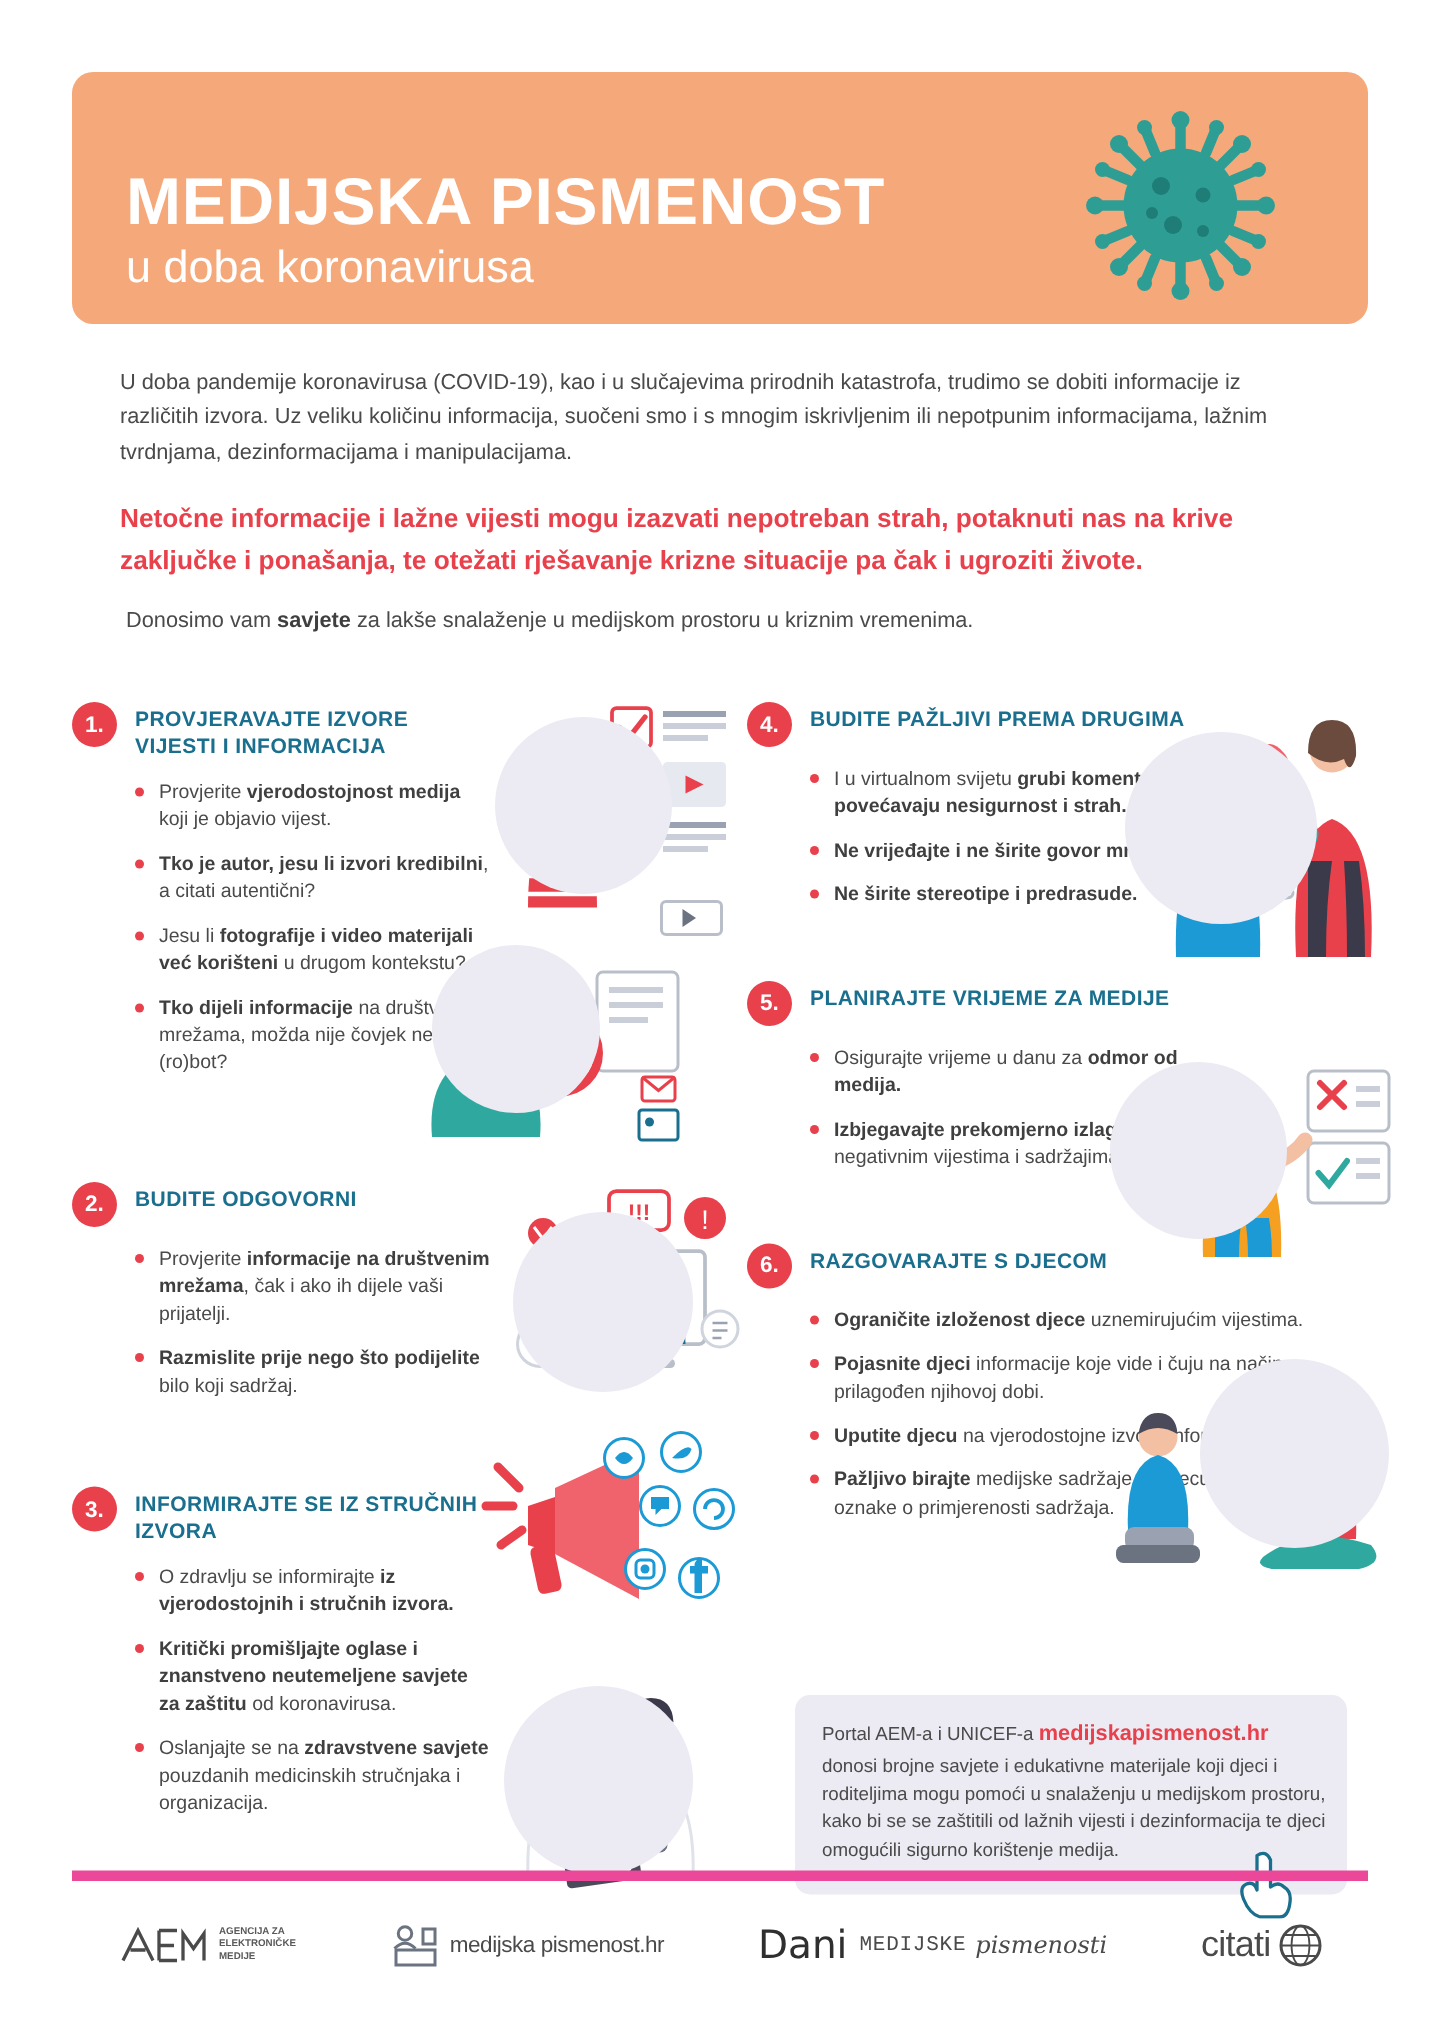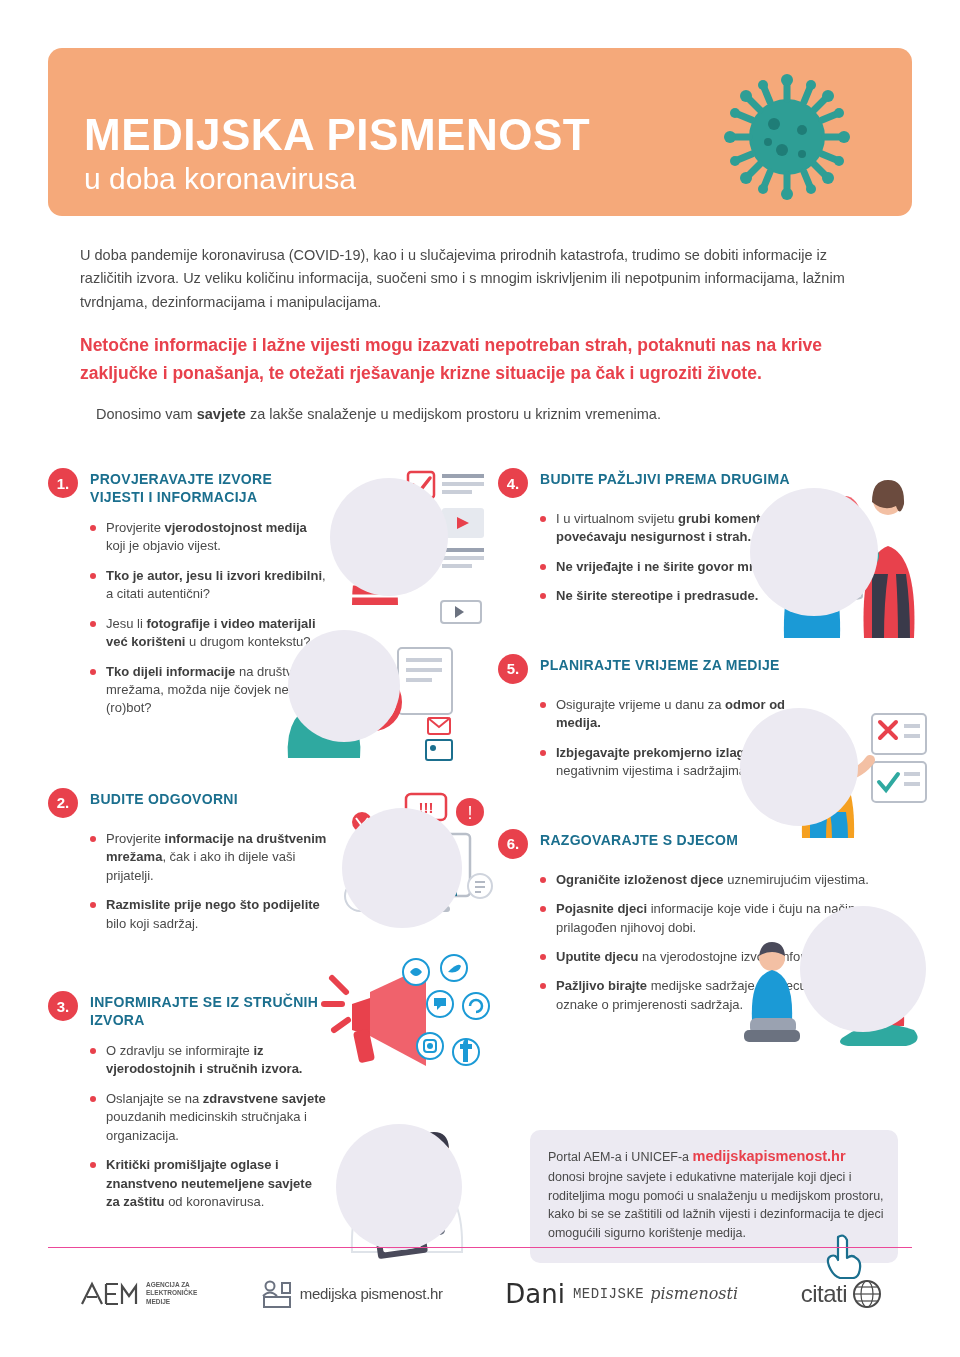--- a/index.html
+++ b/index.html
@@ -58,21 +58,21 @@
   .intro p.warn {
     font-size: 17.5px;
     line-height: 1.55;
     font-weight: bold;
     color: #e8414c;
     margin: 18px 0 16px 0;
   }
   .intro p.tips {
     font-size: 14.5px;
     line-height: 1.6;
-    margin: 16px;
+    margin: 4px;
   }
   .intro b { color: #3f3f3f; }
 
   
   .columns {
     position: absolute;
     top: 468px;
     left: 0;
     width: 960px;
   }
@@ -156,21 +156,21 @@
     color: #4a4a4a;
   }
   .portal .link { color: #e8414c; font-weight: bold; font-size: 14.5px; }
 
   
   .footer {
     position: absolute;
     left: 48px; right: 48px;
     bottom: 18px;
     height: 92px;
-    border-top: 1px solid #ec4899;
+    border-top: 7px solid #ec4899;
     display: flex;
     align-items: center;
     justify-content: space-between;
     padding: 0 30px;
   }
   .logo { display: flex; align-items: center; }
   .logo-aem-text { font-size: 6.5px; line-height: 1.25; color: #5a5a5a; margin-left: 6px; font-weight: bold;}
   .logo-mp { font-size: 15px; color: #4a4a4a; letter-spacing: -0.3px; }
   .logo-dani-d { font-size: 26px; font-weight: normal; color: #2f2f2f; font-family: "DejaVu Sans", sans-serif;}
   .logo-dani-rest { font-size: 14px; color: #4a4a4a; letter-spacing: 0.5px; font-family: Liberation Mono, monospace;}
@@ -271,22 +271,22 @@
         </ul>
     </div>
 
     <div class="section" style="margin-top:58px;">
       <div class="sec-head">
         <div class="num">3.</div>
         <div class="sec-title">INFORMIRAJTE SE IZ STRUČNIH IZVORA</div>
       </div>
       <ul class="bullets">
           <li>O zdravlju se informirajte <b>iz vjerodostojnih i stručnih izvora.</b></li>
+          <li><b>Kritički promišljajte oglase i znanstveno neutemeljene savjete za zaštitu</b> od koronavirusa.</li>
           <li>Oslanjajte se na <b>zdravstvene savjete</b> pouzdanih medicinskih stručnjaka i organizacija.</li>
-          <li><b>Kritički promišljajte oglase i znanstveno neutemeljene savjete za zaštitu</b> od koronavirusa.</li>
         </ul>
     </div>
 
   </div>
 
   <div class="col-right">
 
     <div class="section">
       <div class="sec-head">
         <div class="num">4.</div>

